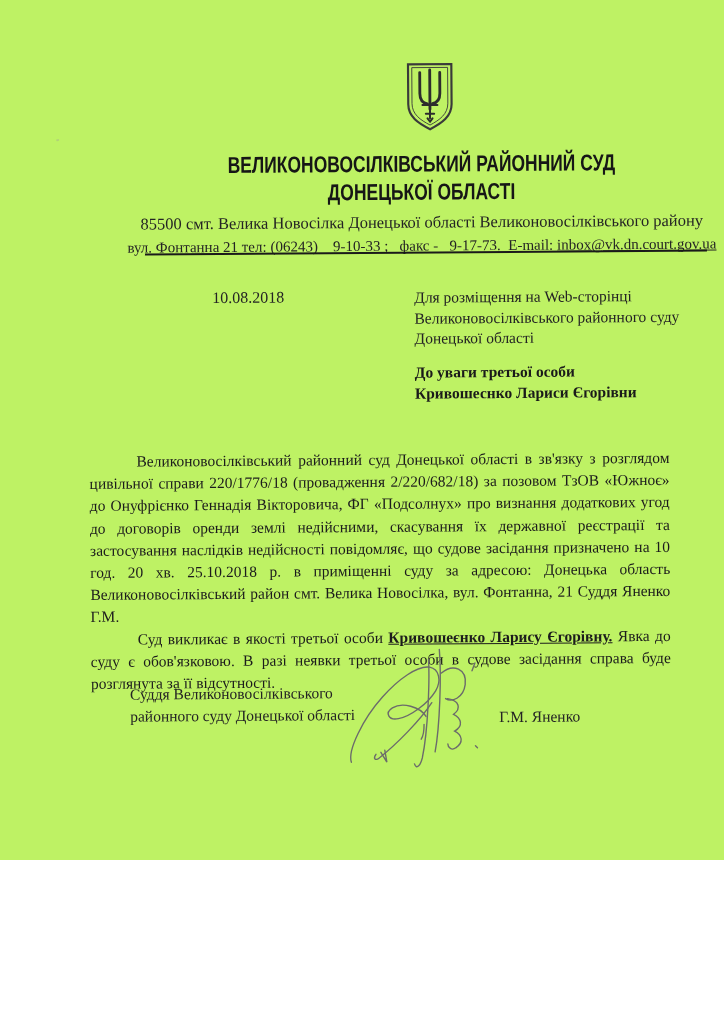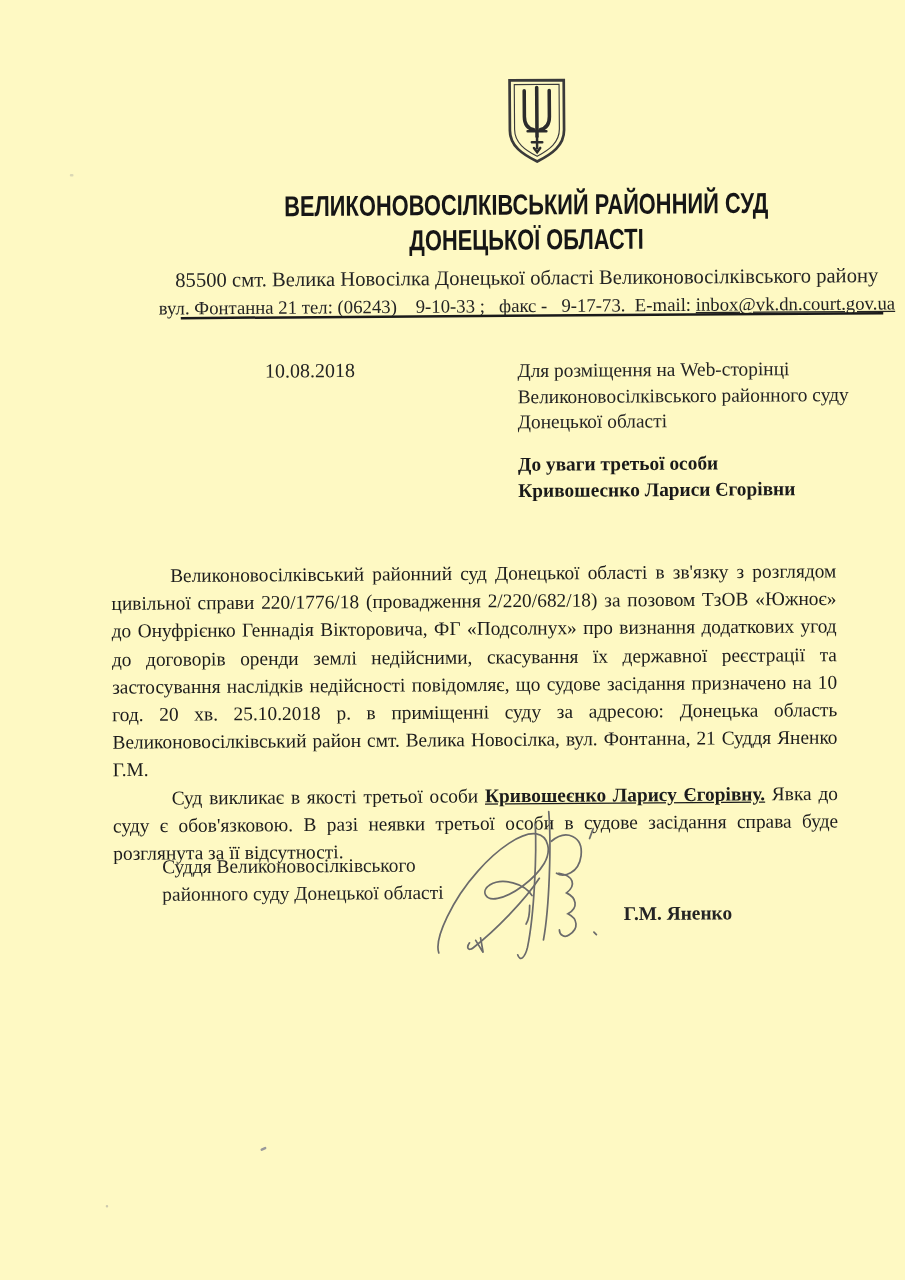--- a/index.html
+++ b/index.html
@@ -1,19 +1,19 @@
 <!DOCTYPE html>
 <html><head>
 <meta charset="utf-8">
 <style>
   html,body{margin:0;padding:0;background:#ffffff;}
   .page{
     position:relative;
-    width:724px;height:1024px;
-    background:#fef9c3;
+    width:724px;height:860px;
+    background:#bef264;
     overflow:hidden;
     font-family:"Liberation Serif", serif;
     color:#1d1d1d;
   }
   .tilt{
     position:absolute;inset:0;
     transform:rotate(-0.4deg);
     transform-origin:50% 30%;
   }
   
@@ -57,21 +57,21 @@
   
   .body-text{
     position:absolute;left:88px;top:449px;width:580px;
     font-size:15.5px;line-height:22.2px;
     text-align:justify;color:#1c1c1c;
   }
   .body-text p{margin:0;text-indent:47px;}
   .bold-underline{font-weight:700;text-decoration:underline;}
   
   .sign-title{position:absolute;left:127px;top:682px;width:260px;font-size:15.5px;line-height:22px;color:#242424;}
-  .judge-name{position:absolute;left:496px;top:724px;font-size:15.5px;color:#242424;font-weight:bold;}
+  .judge-name{position:absolute;left:496px;top:709px;font-size:15.5px;color:#242424;}
   .signature-svg{position:absolute;left:333px;top:642px;width:150px;height:138px;}
   
   .speck{position:absolute;background:#9a9a9a;border-radius:1px;}
   .speck1{left:204px;top:917px;width:5px;height:2px;transform:rotate(-25deg);}
   .speck2{left:80px;top:962px;width:2px;height:2px;opacity:.5;}
   .speck3{left:57px;top:137px;width:3px;height:2px;opacity:.35;}
 </style>
 </head>
 <body>
 

